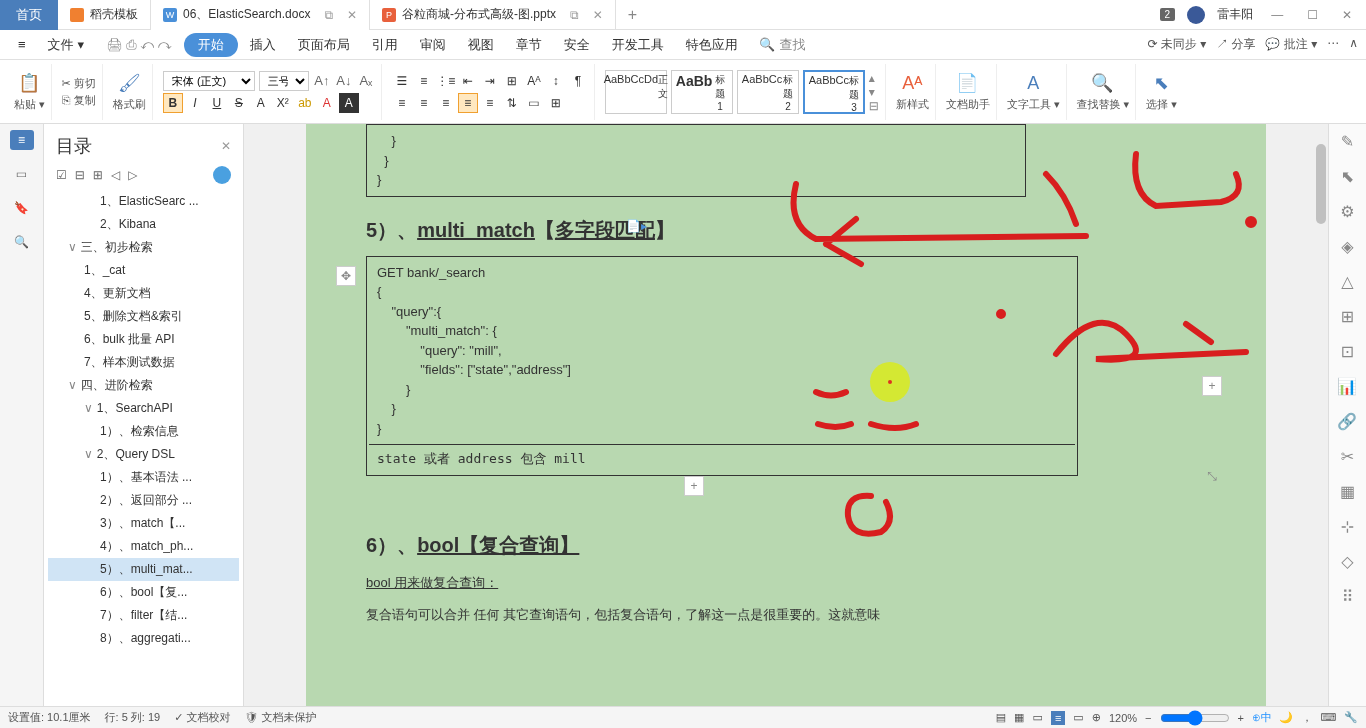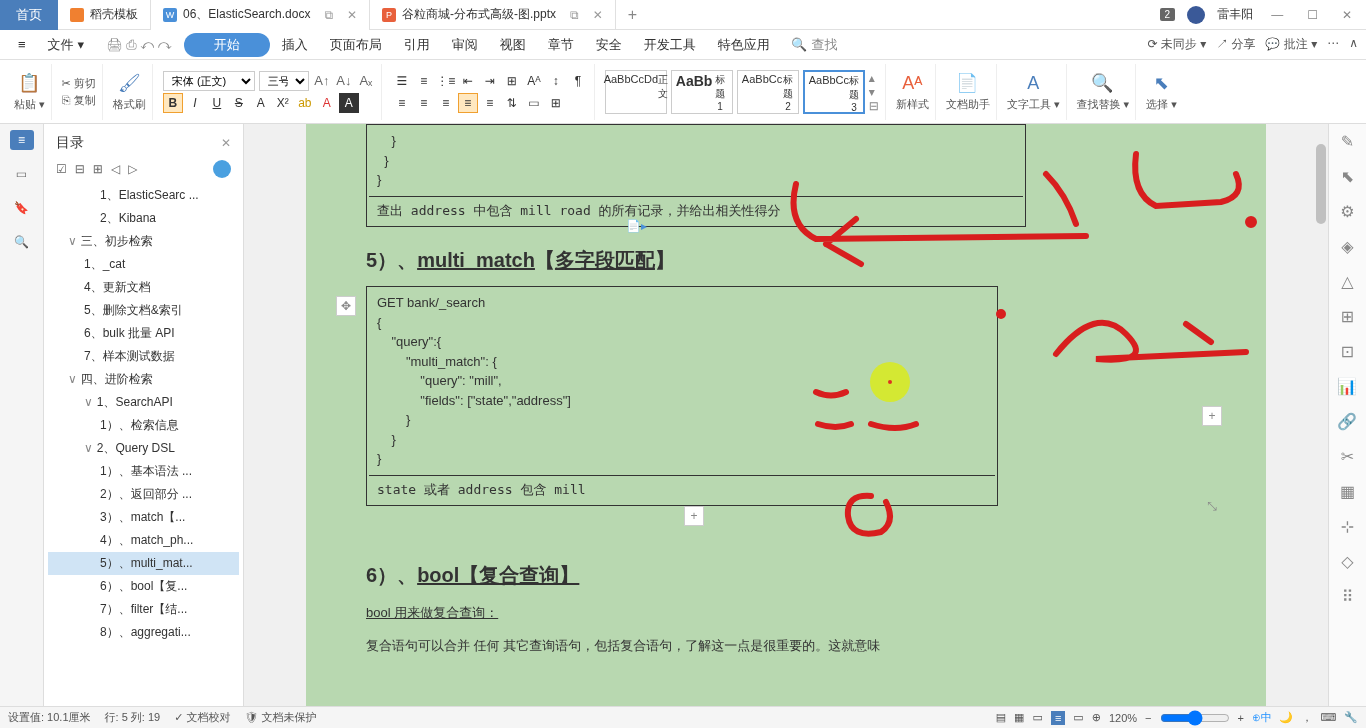--- a/index.html
+++ b/index.html
@@ -14,21 +14,21 @@
 .tab-ico.ppt{background:#e8603c;color:#fff;font-size:9px;text-align:center;line-height:14px}
 .tab-close{color:#999;margin-left:8px}
 .tab-add{padding:0 12px;color:#888;font-size:16px}
 .title-right{margin-left:auto;display:flex;align-items:center;gap:12px;padding-right:8px}
 .badge{background:#666;color:#fff;padding:1px 5px;border-radius:2px;font-size:10px}
 .avatar{width:18px;height:18px;background:#3a5998;border-radius:50%}
 .winbtn{color:#888;padding:0 6px}
 .ribbon-menu{height:30px;display:flex;align-items:center;padding:0 8px;gap:2px;border-bottom:1px solid #e0e0e0}
 .rm-item{padding:4px 10px;font-size:13px}
 .rm-file{display:flex;align-items:center;gap:4px}
-.rm-start{background:#4a90d9;color:#fff;border-radius:12px;padding:3px 30px}
+.rm-start{background:#4a90d9;color:#fff;border-radius:12px;padding:3px 14px}
 .rm-right{margin-left:auto;display:flex;gap:10px;color:#555;font-size:12px}
 .ribbon{height:64px;display:flex;align-items:center;padding:4px 8px;border-bottom:1px solid #ddd;gap:4px}
 .rgrp{display:flex;flex-direction:column;align-items:center;padding:0 6px;border-right:1px solid #eee;height:56px;justify-content:center;gap:2px}
 .rgrp .lbl{font-size:11px;color:#555}
 .rgrp-h{display:flex;gap:4px;align-items:center}
 .ico-lg{width:24px;height:24px;display:flex;align-items:center;justify-content:center;font-size:18px;color:#4a7ebb}
 .ico-sm{width:18px;height:18px;display:flex;align-items:center;justify-content:center;font-size:13px;color:#666}
 .font-sel{border:1px solid #ccc;padding:2px 4px;font-size:11px;background:#fff}
 .fmt-row{display:flex;gap:2px}
 .fmt-btn{width:20px;height:20px;border:1px solid transparent;display:flex;align-items:center;justify-content:center;font-size:12px}
@@ -36,21 +36,21 @@
 .style-box{border:1px solid #ccc;padding:2px 4px;width:62px;height:44px;text-align:center;display:flex;justify-content:center;font-size:10px}
 .style-box.sel{border-color:#4a90d9;border-width:2px}
 .style-box .preview{font-size:11px}
 .style-box .preview.h1{font-size:14px;font-weight:bold}
 .workspace{position:absolute;top:124px;bottom:22px;left:0;right:0;display:flex}
 .leftbar{width:44px;background:#f5f5f5;border-right:1px solid #ddd;display:flex;flex-direction:column;align-items:center;padding-top:6px;gap:14px}
 .leftbar .lb{width:24px;height:20px;display:flex;align-items:center;justify-content:center;color:#666;border-radius:3px}
 .leftbar .lb.active{background:#4a7ebb;color:#fff}
 .outline{width:200px;border-right:1px solid #ddd;background:#fff;padding:6px 4px;overflow:hidden}
 .outline-hdr{display:flex;align-items:center;padding:4px 8px}
-.outline-hdr h3{font-size:14px;font-weight:normal}
+.outline-hdr h3{font-size:18px;font-weight:normal}
 .outline-hdr .x{margin-left:auto;color:#999}
 .outline-tools{display:flex;gap:8px;padding:4px 8px;color:#666;align-items:center}
 .outline-tools .dot{width:18px;height:18px;background:#4aa0e0;border-radius:50%;margin-left:auto}
 .toc{padding:2px 0;font-size:12px}
 .toc-item{padding:3px 0 3px 8px;white-space:nowrap;overflow:hidden;text-overflow:ellipsis}
 .toc-item.l1{padding-left:20px}
 .toc-item.l2{padding-left:36px}
 .toc-item.l3{padding-left:52px}
 .toc-item.sel{background:#d0e4f5}
 .toc-exp{color:#888;margin-right:4px}
@@ -289,33 +289,30 @@
     <div class="page">
       <table class="code-table" style="width:660px;margin-top:0">
         <tbody>
             <tr>
               <td>
                 <pre>    }
   }
 }</pre>
               </td>
             </tr>
-        <tr>
-              <td>查出 address 中包含 mill road 的所有记录，并给出相关性得分</td>
-            </tr>
       </tbody>
         </table>
 
       <div class="sec-title">
         <span>5）、</span><u>multi_match</u><span>【</span><u>多字段匹配</u><span>】</span>
       </div>
 
       <div style="position:relative">
         <div class="float-btn" style="left:-30px;top:10px">✥</div>
-        <table class="code-table" style="width:632px">
+        <table class="code-table" style="width:712px">
           <tbody>
               <tr>
                 <td>
                   <pre>GET bank/_search
 {
     "query":{
         "multi_match": {
             "query": "mill",
             "fields": ["state","address"]
         }

